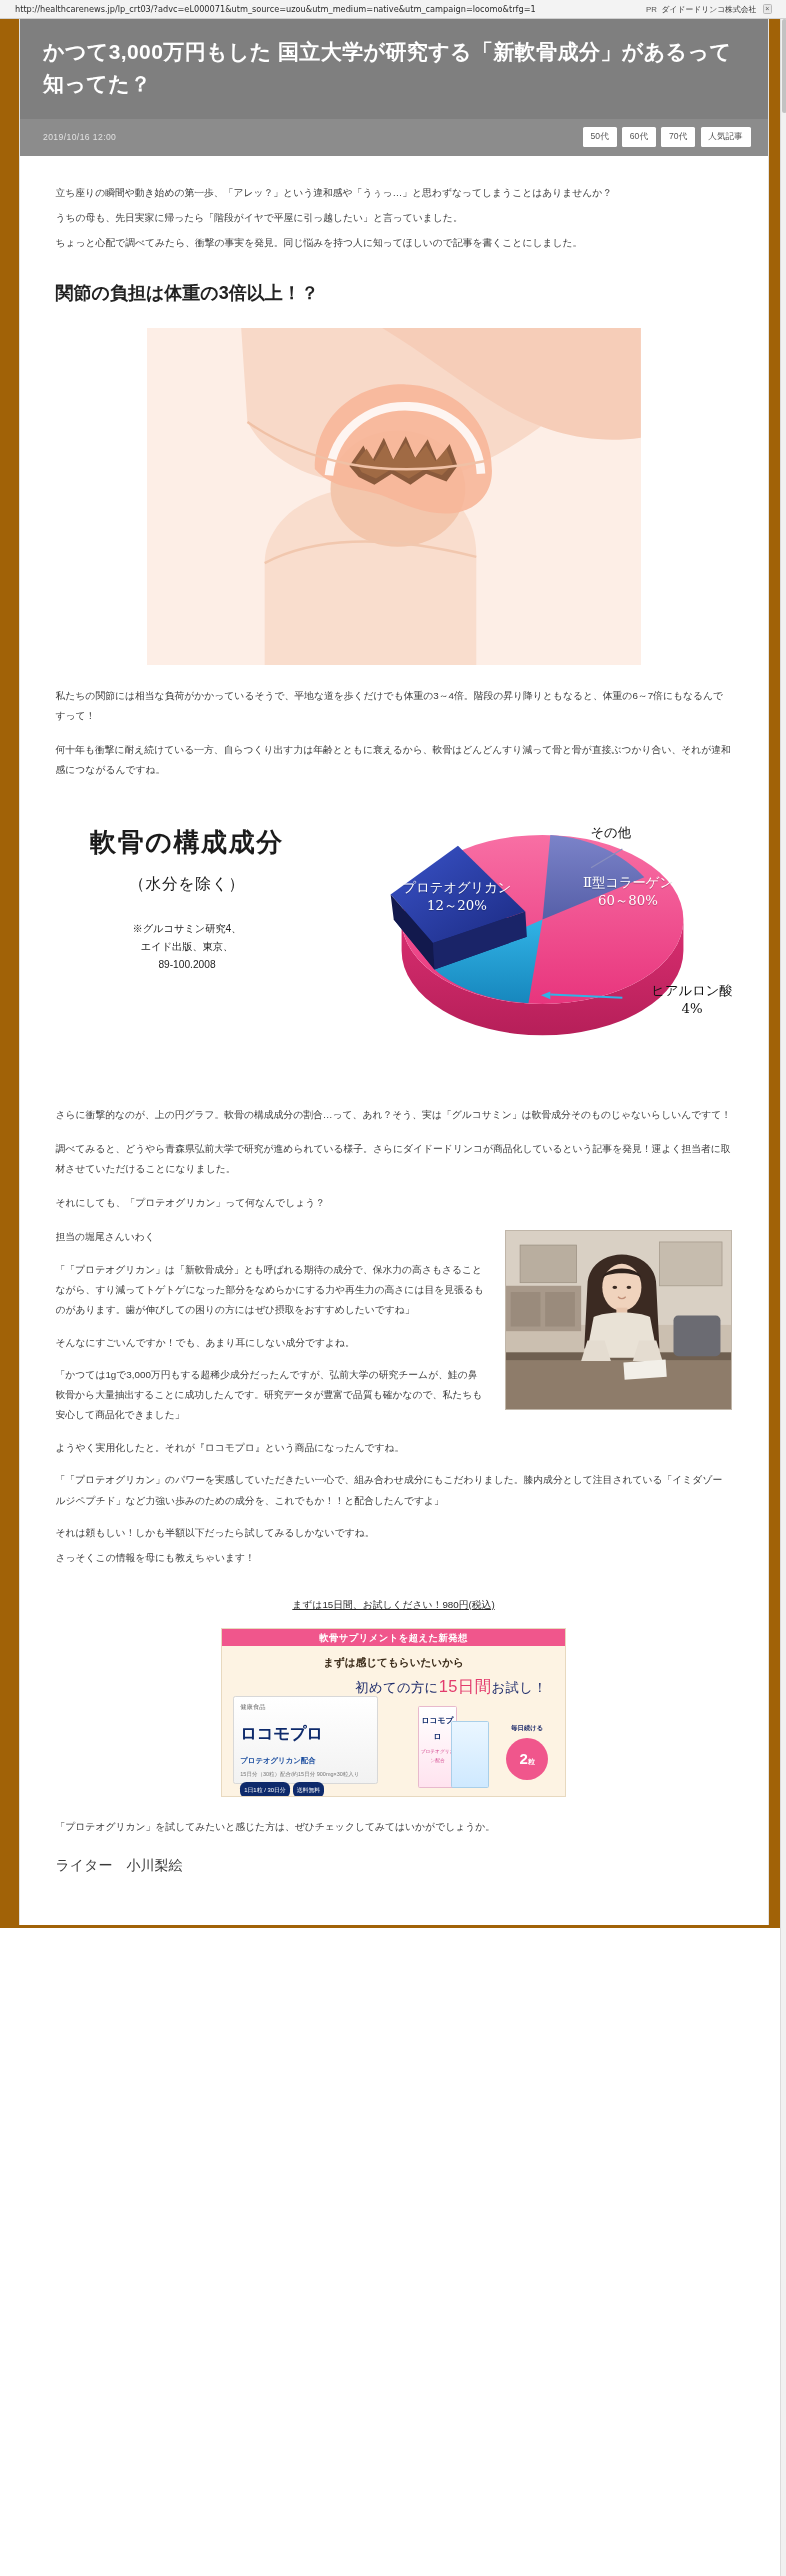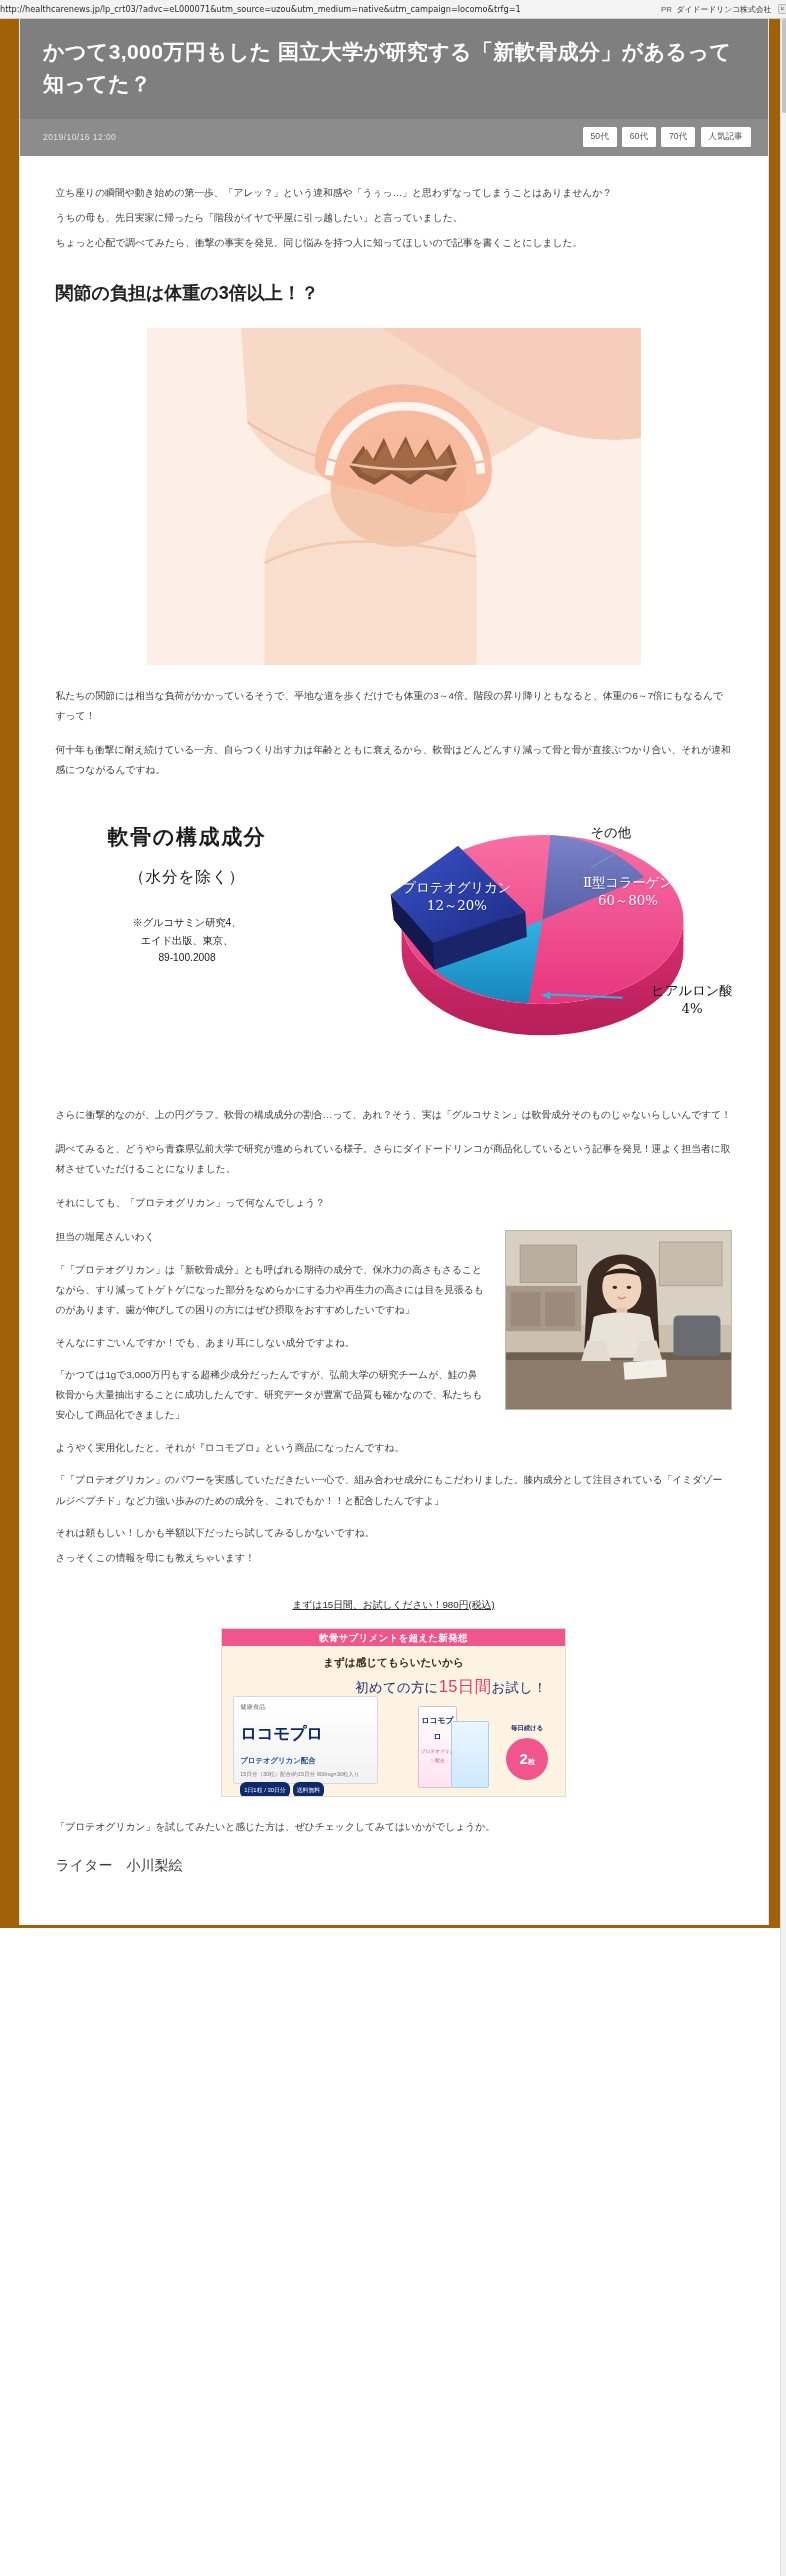--- a/index.html
+++ b/index.html
@@ -17,21 +17,21 @@
     background: #ffffff;
   }
 
   
   .urlbar {
     height: 19px;
     background: #f3f3f3;
     border-bottom: 0.8px solid #d0d0d0;
     display: flex;
     align-items: center;
-    padding: 0 0;
+    padding: 0 15px;
     font-size: 8.6px;
     color: #3b3b3b;
     white-space: nowrap;
     overflow: hidden;
   }
   .urlbar .url {
     font-family: "DejaVu Sans", sans-serif;
     font-size: 8.2px;
     letter-spacing: 0;
     color: #2b2b2b;
@@ -155,22 +155,22 @@
     margin: 7.8px 0 17px 0;
     background: #ffffff;
   }
   .pie-left {
     position: absolute;
     left: 14px; top: 31px;
     width: 235px;
     text-align: center;
   }
   .pie-left .t1 {
-    font-family: Liberation Mono, monospace;
-    font-size: 21px;
+    font-family: Liberation Sans, sans-serif;
+    font-size: 26px;
     font-weight: bold;
     color: #1b1b1b;
     line-height: 1.35;
     letter-spacing: 1.6px;
   }
   .pie-left .t2 {
     font-family: "DejaVu Serif", serif;
     font-size: 15.7px;
     color: #1b1b1b;
     margin-top: 7.8px;

